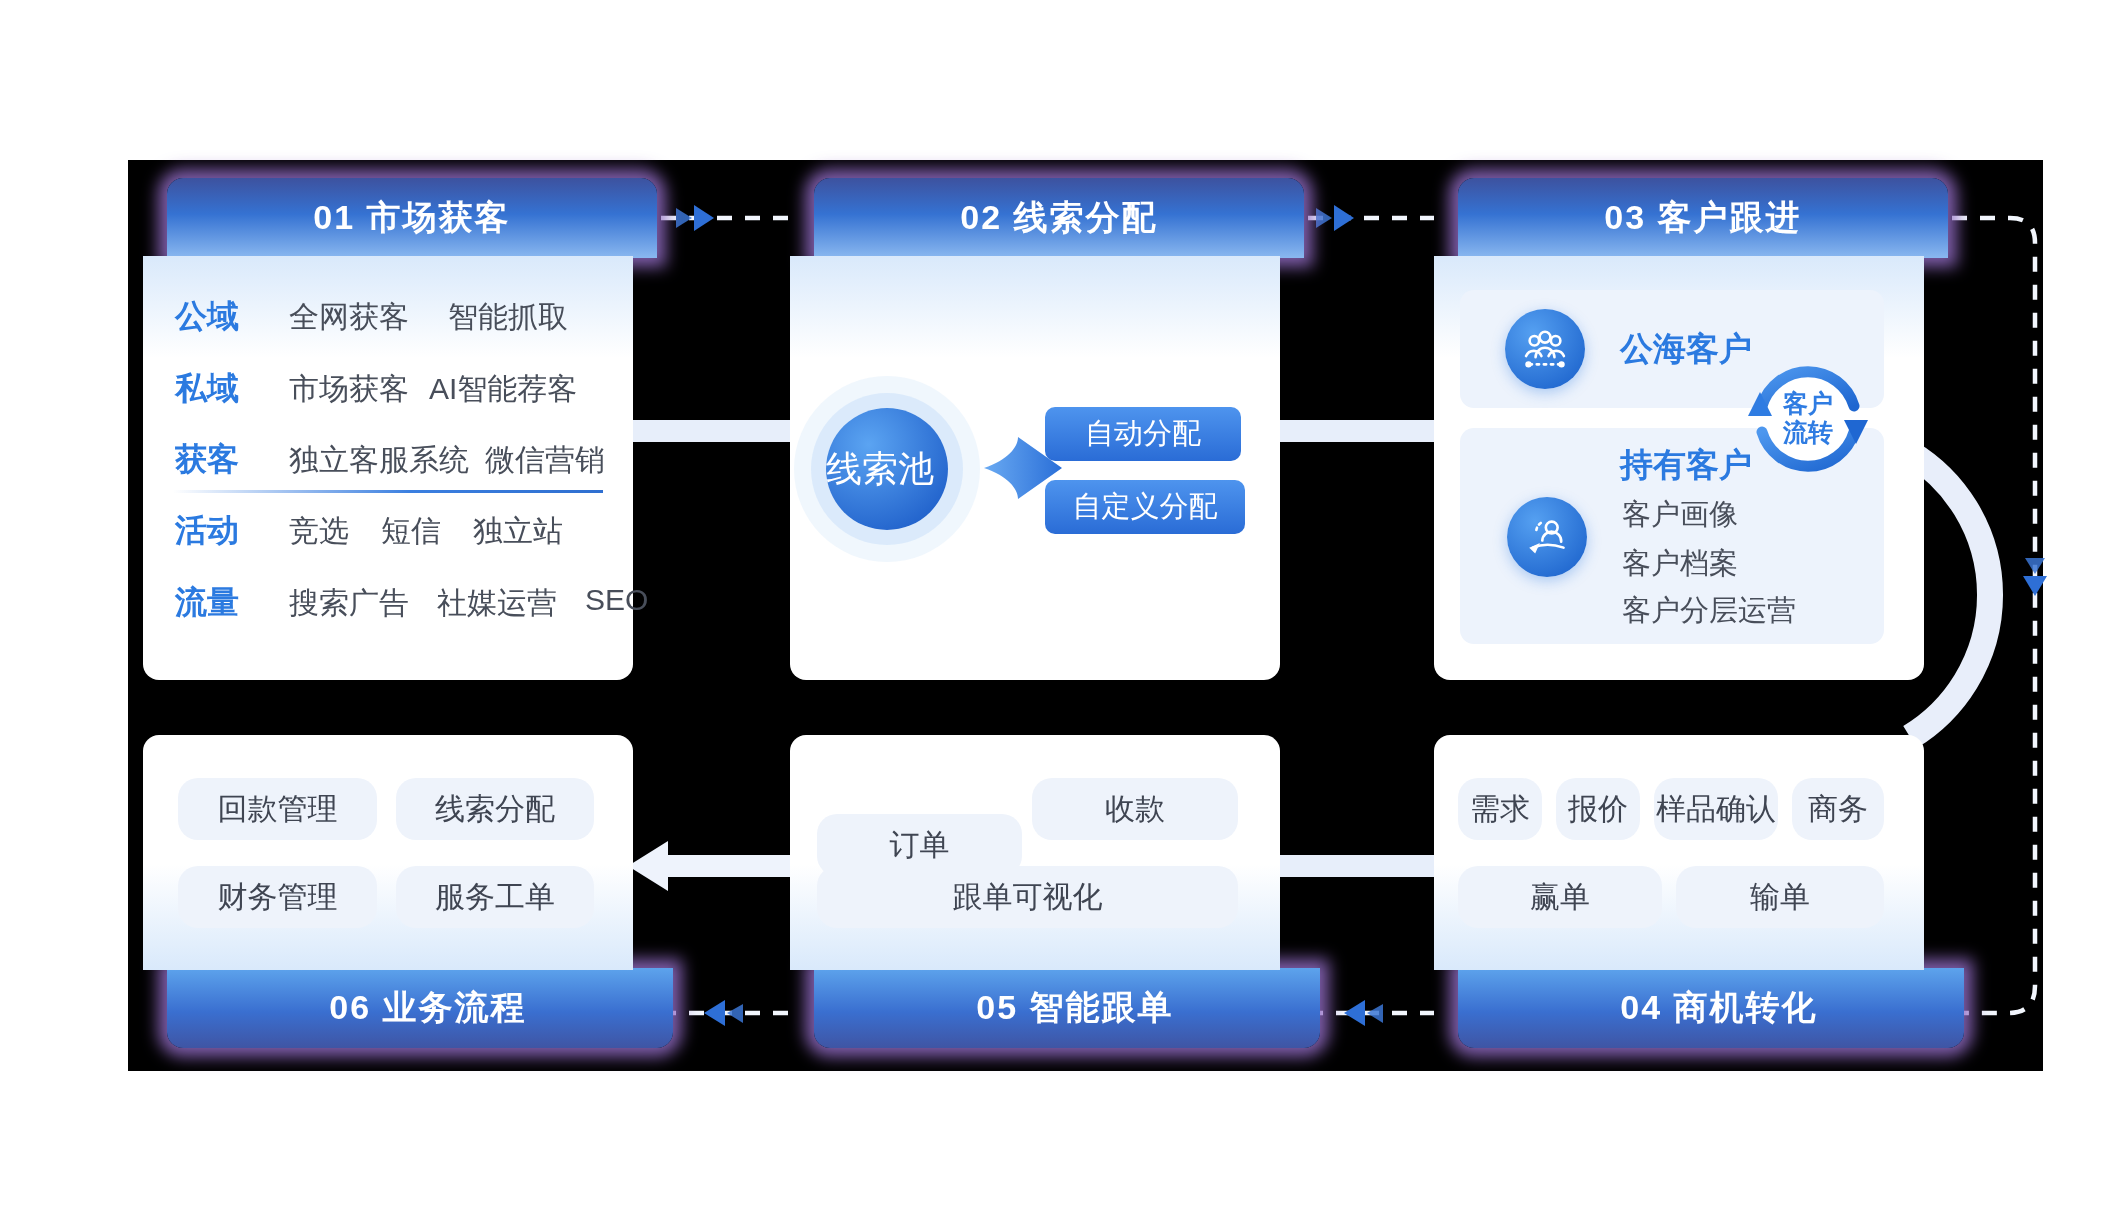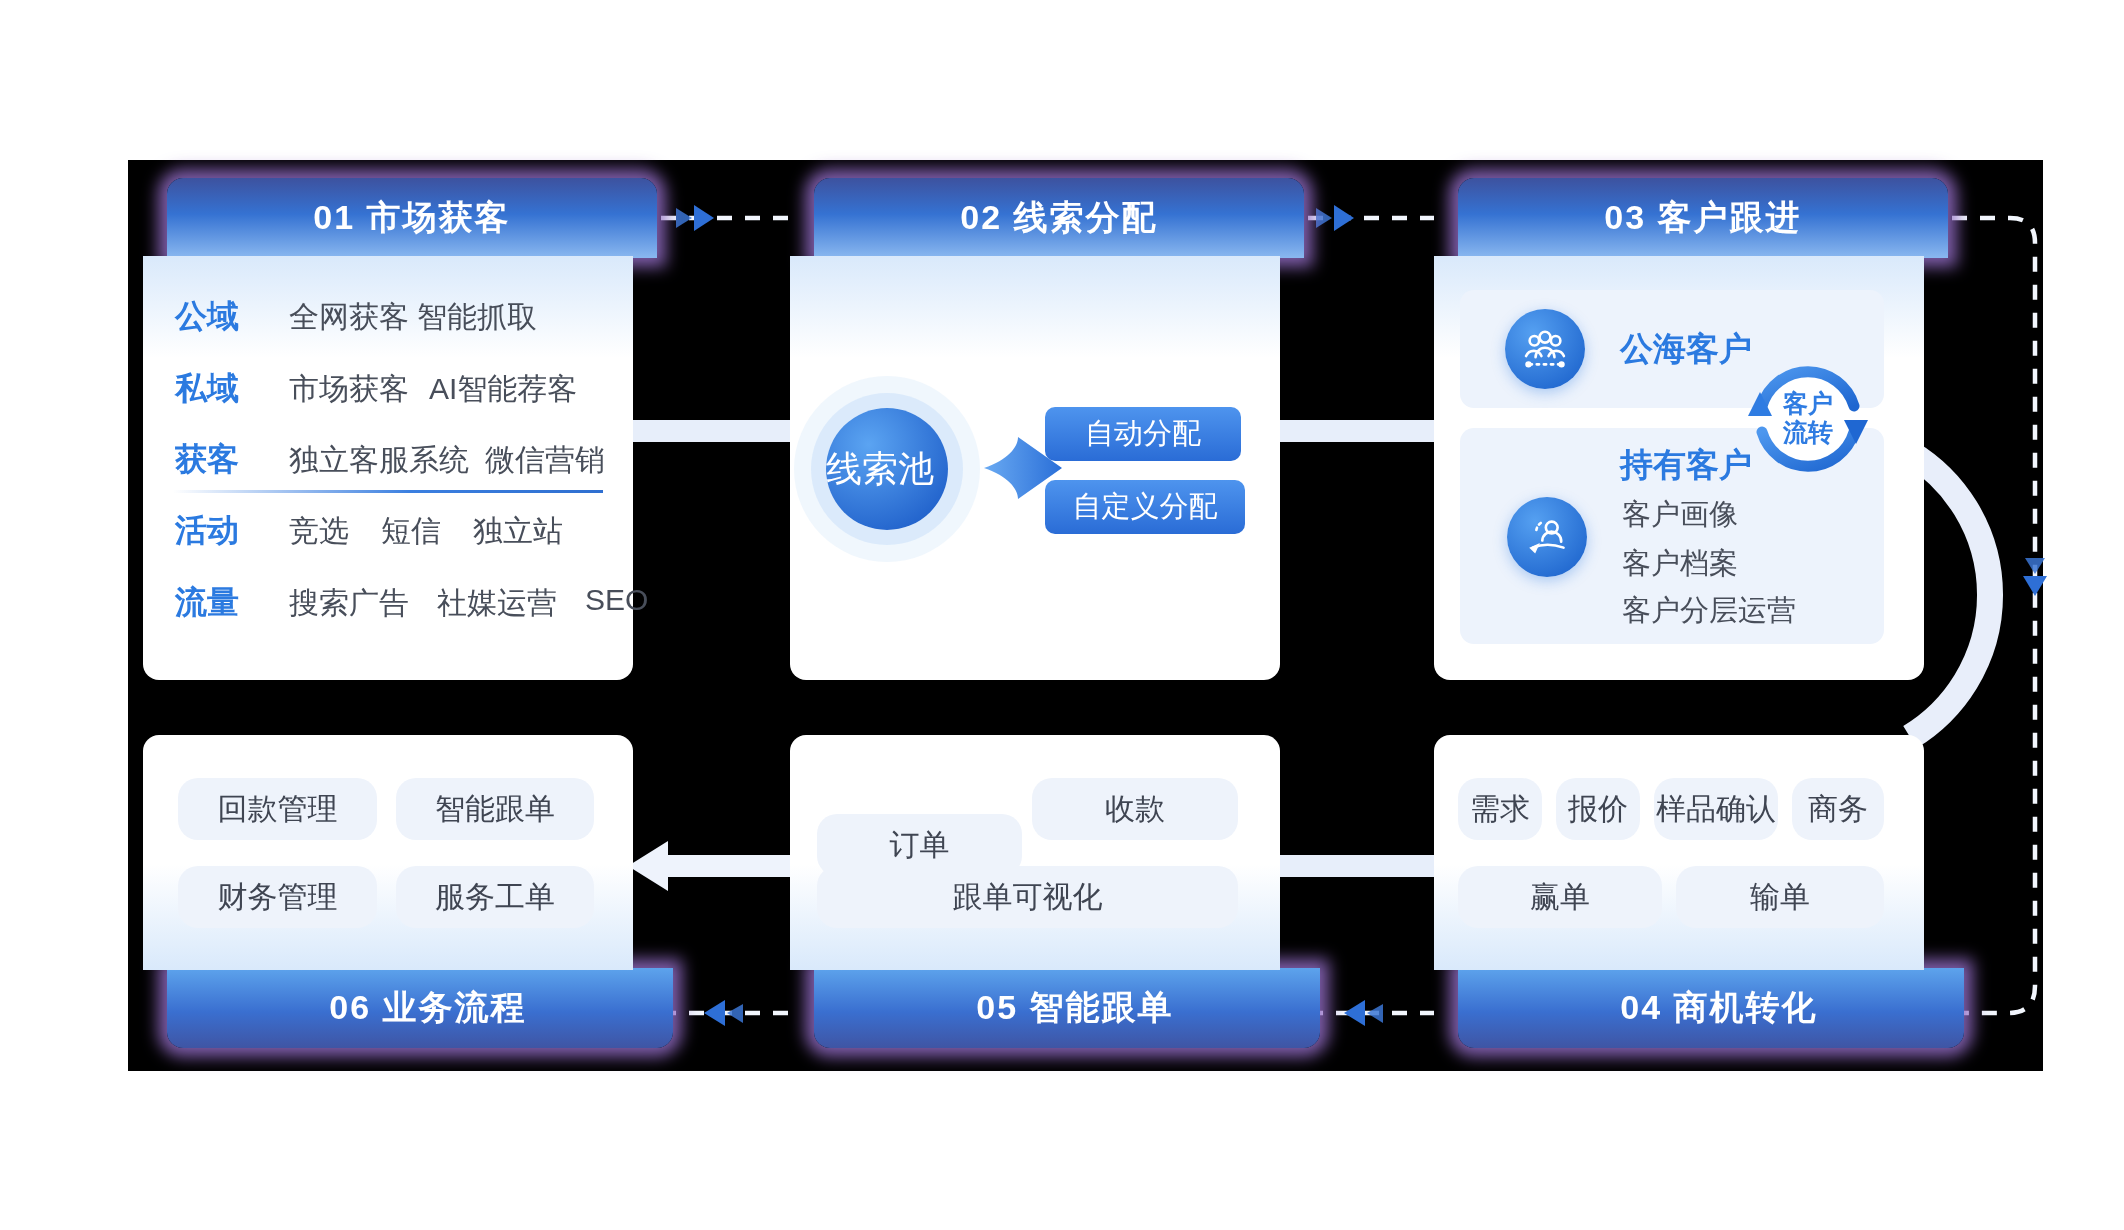--- a/index.html
+++ b/index.html
@@ -14,21 +14,21 @@
   .hdr-top{top:0;border-radius:16px 16px 0 0;
        background:linear-gradient(180deg,#3d529f 0%,#3572d2 45%,#8ab8f0 100%);}
   .hdr-bot{top:233px;height:80px;border-radius:0 0 16px 16px;
        background:linear-gradient(180deg,#5da3ec 0%,#3a6fd0 55%,#3f55a4 100%);padding-left:16px;}
   .body-top{position:absolute;left:0;top:78px;right:0;bottom:0;border-radius:0 0 16px 16px;
        background:linear-gradient(180deg,#d9e9fb 0%,#ffffff 24%);}
   .body-bot{position:absolute;left:0;top:0;right:0;height:235px;border-radius:16px 16px 0 0;
        background:linear-gradient(180deg,#ffffff 55%,#d9e9fb 100%);}
   .c1row{position:absolute;left:32px;height:40px;display:flex;align-items:center;}
   .lbl{color:#2b7ae0;font-size:32px;font-weight:700;width:82px;}
-  .itms{display:flex;gap:8px;margin-left:32px;color:#484e5a;font-size:30px;white-space:nowrap;}
+  .itms{display:flex;gap:39px;margin-left:32px;color:#484e5a;font-size:30px;white-space:nowrap;}
   .divider{position:absolute;left:30px;width:430px;height:3px;
        background:linear-gradient(90deg,rgba(59,127,224,0) 0%,#3b7fe0 55%,#2f6fd0 100%);}
   .chip{position:absolute;height:62px;background:#eef3fb;border-radius:20px;display:flex;
        align-items:center;justify-content:center;color:#3f4552;font-size:30px;white-space:nowrap;}
   .pool{position:absolute;left:36px;top:230px;width:122px;height:122px;border-radius:50%;
        background:radial-gradient(circle at 35% 30%,#5ba4f2 0%,#2263cc 80%);
        box-shadow:0 0 0 15px rgba(208,228,250,0.65),0 0 0 32px rgba(226,239,252,0.5);
        display:flex;align-items:center;justify-content:flex-start;color:#fff;font-size:36px;font-weight:500;}
   .btn{position:absolute;height:54px;border-radius:10px;display:flex;align-items:center;justify-content:center;
        background:linear-gradient(180deg,#4e94ee,#2a6cd6);color:#fff;font-size:29px;}
@@ -211,21 +211,21 @@
     <div class="pitem" style="top:368px;">客户档案</div>
     <div class="pitem" style="top:415px;">客户分层运营</div>
   </div>
 
   <div class="card" style="left:143px;top:735px;width:490px;height:313px;">
     <div class="hdr hdr-bot">
       <span>06 业务流程</span>
     </div>
     <div class="body-bot"></div>
     <div class="chip" style="left:35px;top:43px;width:199px;">回款管理</div>
-    <div class="chip" style="left:253px;top:43px;width:198px;">智能跟单</div>
+    <div class="chip" style="left:253px;top:43px;width:198px;">线索分配</div>
     <div class="chip" style="left:35px;top:131px;width:199px;">财务管理</div>
     <div class="chip" style="left:253px;top:131px;width:198px;">服务工单</div>
   </div>
 
   <div class="card" style="left:790px;top:735px;width:490px;height:313px;">
     <div class="hdr hdr-bot">
       <span>05 智能跟单</span>
     </div>
     <div class="body-bot"></div>
     <div class="chip" style="left:27px;top:43px;width:205px;margin-top:36px;">订单</div>

